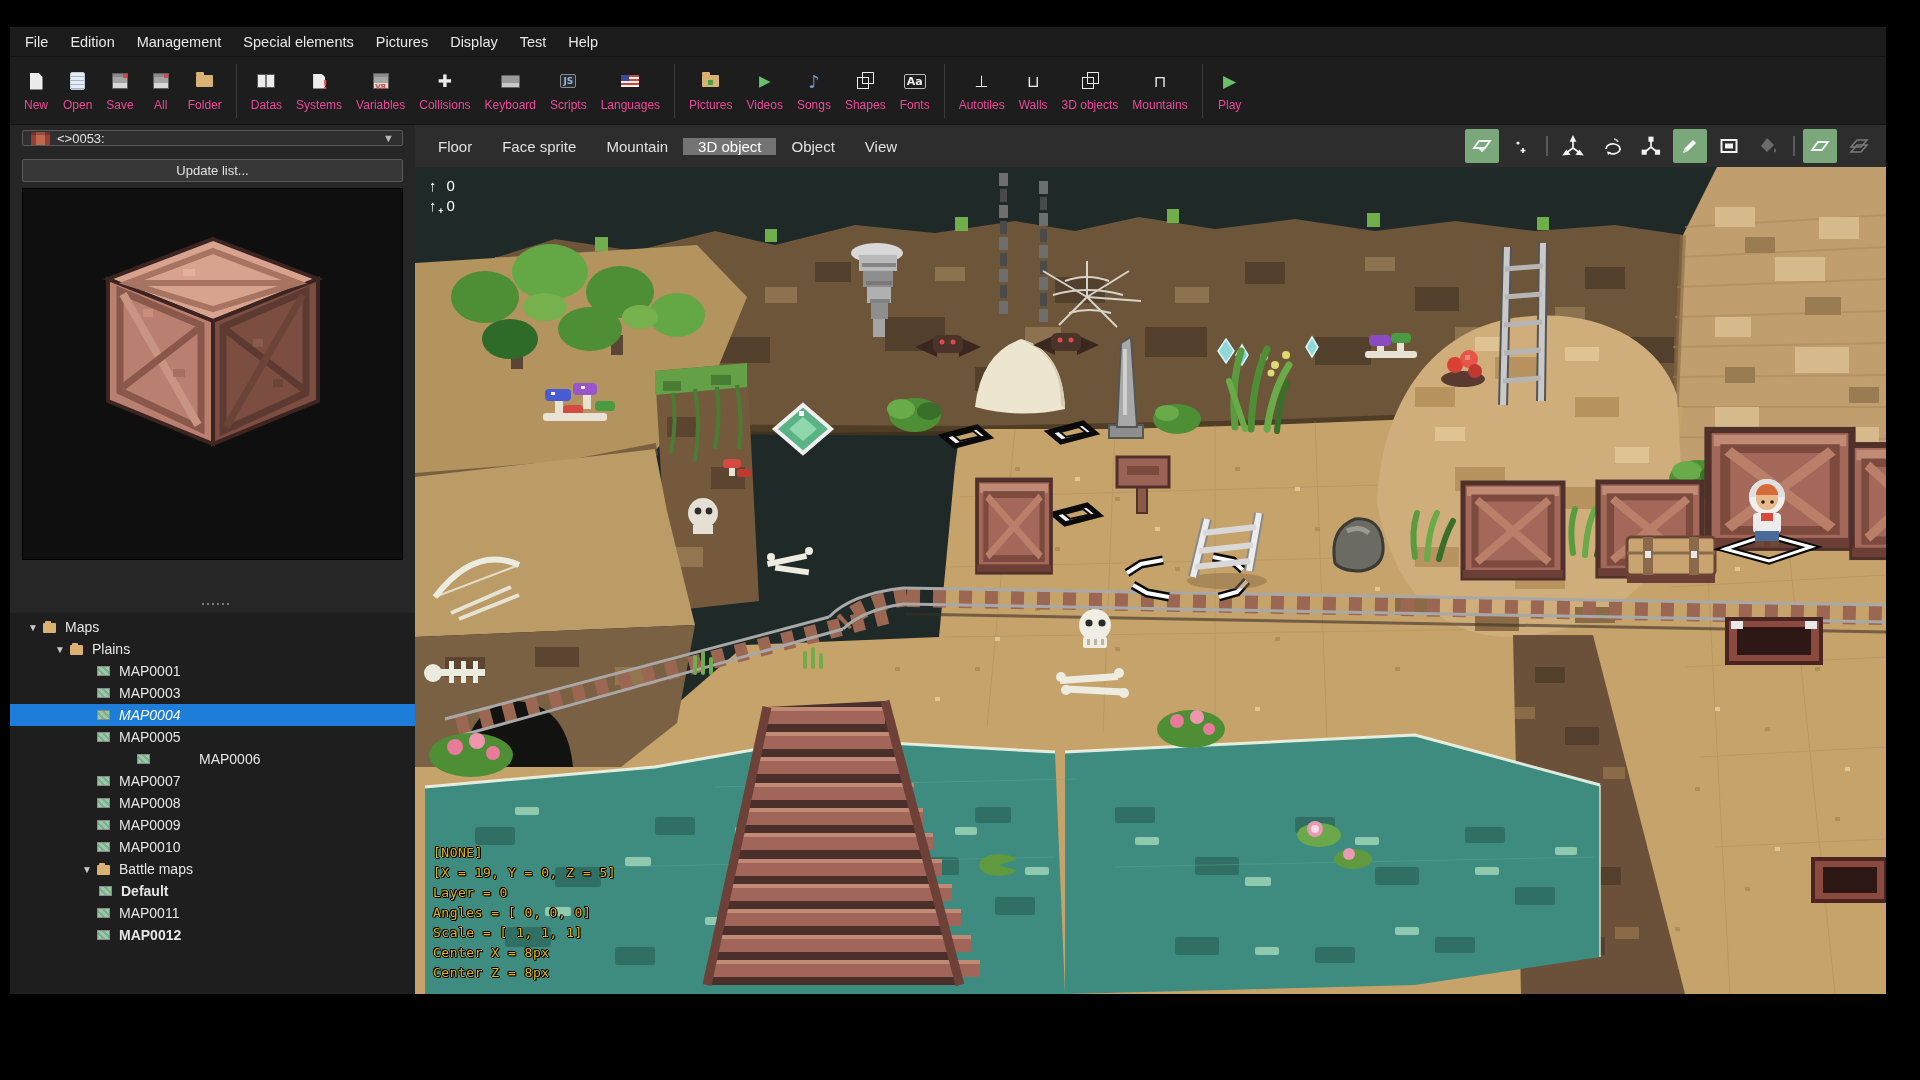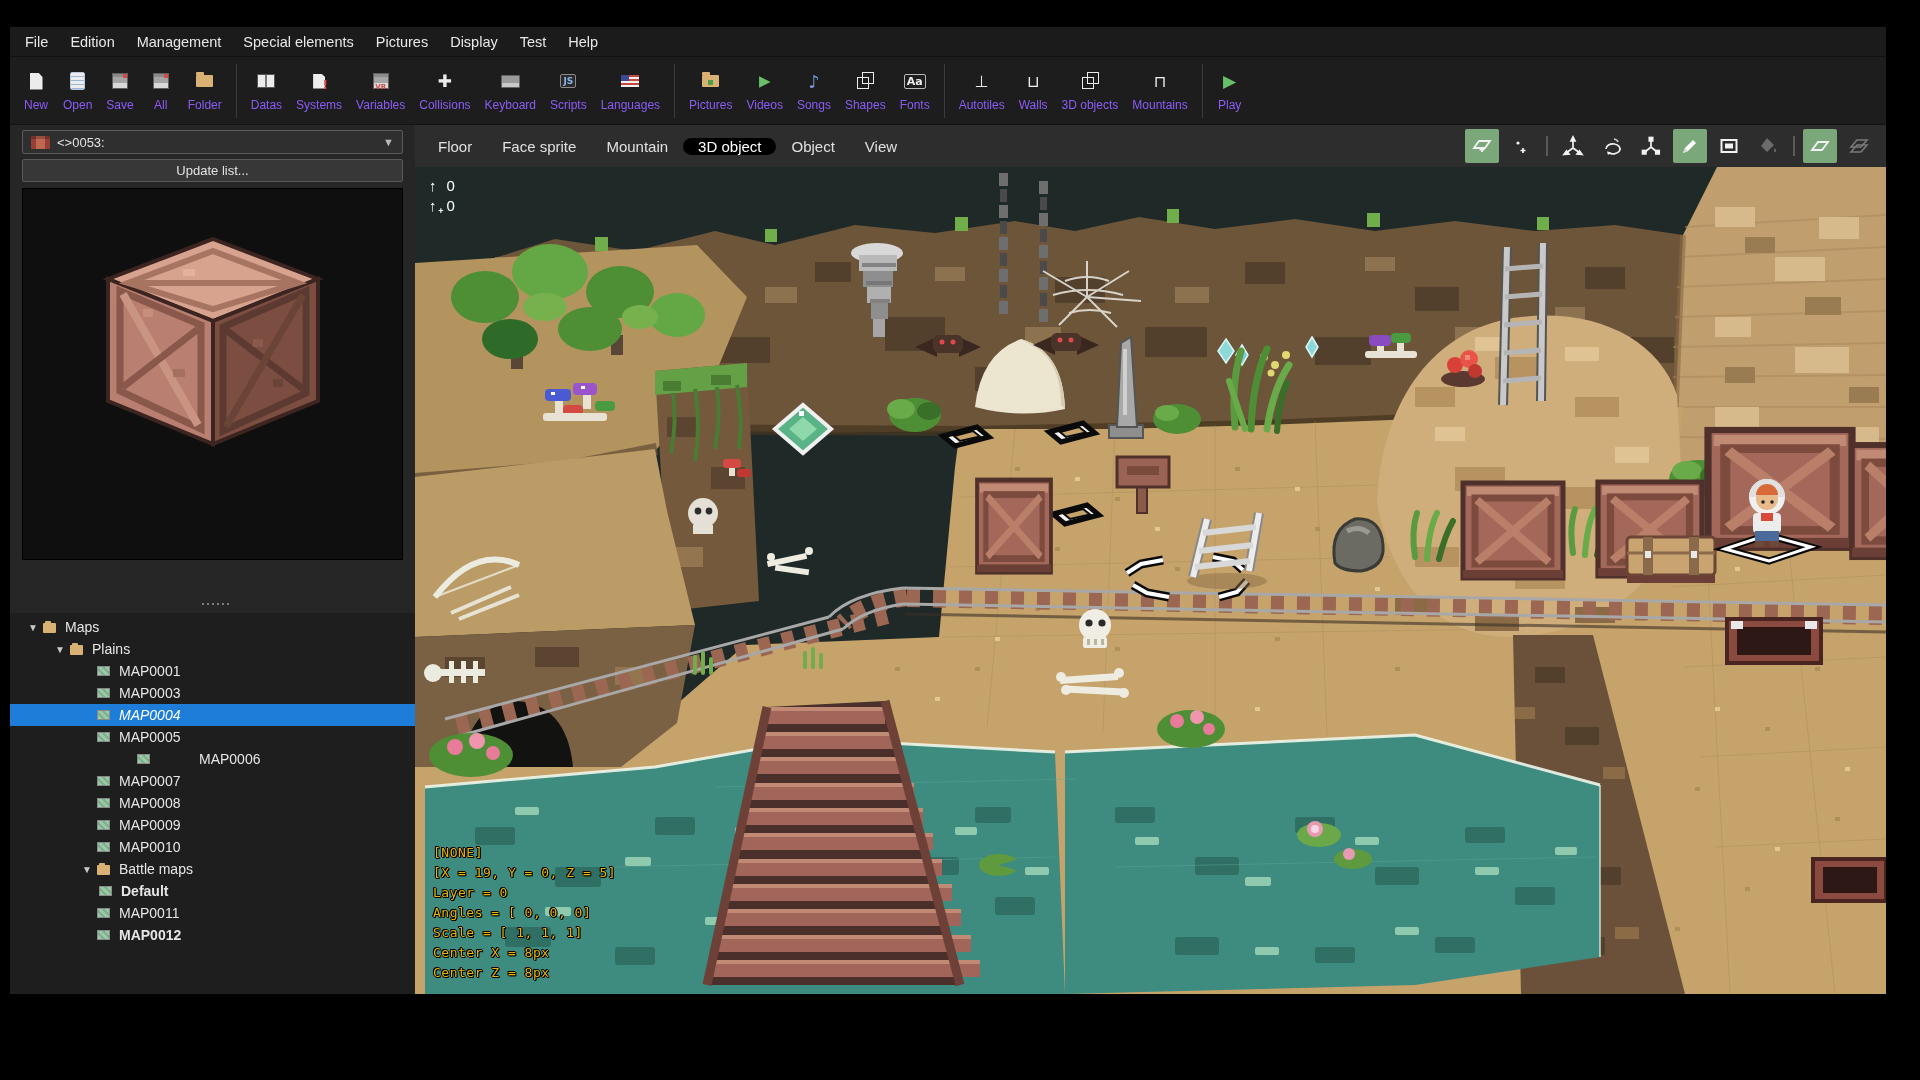--- a/index.html
+++ b/index.html
@@ -11,21 +11,21 @@
   #menubar{position:absolute;left:0;top:0;width:100%;height:30px;background:#1b1b1b;
     display:flex;align-items:center;padding-left:4px;box-sizing:border-box;border-bottom:1px solid #111;}
   .menu-item{background:none;border:none;color:#e8e8e8;font-size:14.5px;padding:0 11px;height:100%;
     font-family:"Liberation Sans",sans-serif;cursor:default;}
 
   
   #toolbar{position:absolute;left:0;top:30px;width:100%;height:68px;background:#1d1d1d;
     display:flex;align-items:center;padding-left:6px;box-sizing:border-box;border-bottom:1px solid #141414;}
   .tb-item{background:none;border:none;display:flex;flex-direction:column;align-items:center;justify-content:center;
     gap:5px;padding:4px 7px;min-width:36px;cursor:default;}
-  .tb-label{color:#8b5cf6;font-size:12px;font-family:"Liberation Sans",sans-serif;white-space:nowrap;}
+  .tb-label{color:#ec4899;font-size:12px;font-family:"Liberation Sans",sans-serif;white-space:nowrap;}
   .tb-sep{width:1px;height:54px;background:#3c3c3c;margin:0 7px;flex:0 0 auto;}
 
   
   .ti{width:26px;height:24px;position:relative;display:flex;align-items:center;justify-content:center;
     font-family:"DejaVu Sans",sans-serif;}
   .ti::before,.ti::after{display:block;}
   .ic-new-page::before{content:"";width:13px;height:17px;background:#ececec;
     clip-path:polygon(0 0,68% 0,100% 26%,100% 100%,0 100%);}
   .ic-open-clipboard::before{content:"";width:13px;height:16px;background:
     repeating-linear-gradient(180deg,#ececec 0 3px,#9ab8d8 3px 4px);border:1.5px solid #b9c9dd;border-radius:2px;}
@@ -64,21 +64,21 @@
     border:1.5px solid #ececec;left:10px;top:3px;}
   .ic-fonts-aa::before{content:"Aa";color:#ececec;font-weight:bold;font-size:11px;border:1px solid #b9b9b9;
     padding:0 2px;border-radius:2px;}
   .ic-autotiles::before{content:"\22A5";color:#ececec;font-size:16px;}
   .ic-walls::before{content:"\2294";color:#ececec;font-size:16px;}
   .ic-mountains::before{content:"\2293";color:#ececec;font-size:16px;}
   .ic-play::before{content:"\25B6";color:#6abf69;font-size:17px;}
 
   
   #left-panel{position:absolute;left:0;top:98px;width:405px;bottom:0;background:#262626;}
-  #obj-select{position:absolute;left:12px;top:5px;width:381px;height:24px;background:#2f2f2f;
+  #obj-select{position:absolute;left:12px;top:5px;width:381px;height:16px;background:#2f2f2f;
     border:1px solid #5a5a5a;border-radius:2px;display:flex;align-items:center;gap:7px;padding:0 8px;
     box-sizing:border-box;color:#e2e2e2;font-size:13px;cursor:default;}
   .ic-crate-texture::before{content:"";display:block;width:19px;height:13px;
     background:linear-gradient(90deg,#963f36 0 5px,#c0684f 5px 14px,#963f36 14px);border-radius:1px;
     box-shadow:inset 0 3px 0 rgba(0,0,0,.22);}
   #obj-select .chev{margin-left:auto;color:#b9b9b9;font-size:11px;}
   #update-btn{position:absolute;left:12px;top:34px;width:381px;height:23px;background:#373737;
     border:1px solid #5a5a5a;border-radius:2px;color:#e2e2e2;font-size:13px;text-align:center;
     font-family:"Liberation Sans",sans-serif;cursor:default;}
   #preview-box{position:absolute;left:12px;top:63px;width:381px;height:372px;background:#0f0f0f;
@@ -96,21 +96,21 @@
   .ticon.ic-map::before{content:"";position:absolute;left:1px;top:2px;width:13px;height:10px;
     background:repeating-linear-gradient(45deg,#9ac9a8 0 3px,#7fae8e 3px 5px);border:1px solid #8a8a8a;box-sizing:border-box;}
   .tlabel{padding-left:3px;}
 
   
   #main{position:absolute;left:405px;top:98px;right:0;bottom:0;background:#2d2d2d;}
   #tabbar{position:absolute;left:0;top:0;width:100%;height:42px;background:#2d2d2d;display:flex;align-items:center;}
   .tab{background:none;border:none;color:#e0e0e0;font-size:15px;padding:0 15px;cursor:default;
     font-family:"Liberation Sans",sans-serif;}
   .tab:first-of-type{margin-left:8px;}
-  .tab-sel{background:#000000;color:#fff;border-radius:13px;}
+  .tab-sel{background:#737373;color:#fff;}
   #tools{margin-left:auto;display:flex;align-items:center;gap:5px;padding-right:10px;}
   .tool{width:34px;height:34px;background:none;border:none;border-radius:2px;display:flex;align-items:center;
     justify-content:center;cursor:default;}
   .tool svg{display:block;}
   .tool-active{background:#7aa87b;}
   .tool-disabled{opacity:.38;}
   .tool-sep{width:2px;height:20px;background:#5a5a5a;margin:0 3px;}
 
   #viewport{position:absolute;left:0;top:42px;right:0;bottom:0;background:#1e2928;overflow:hidden;}
   #scene{position:absolute;left:0;top:0;width:100%;height:100%;}

